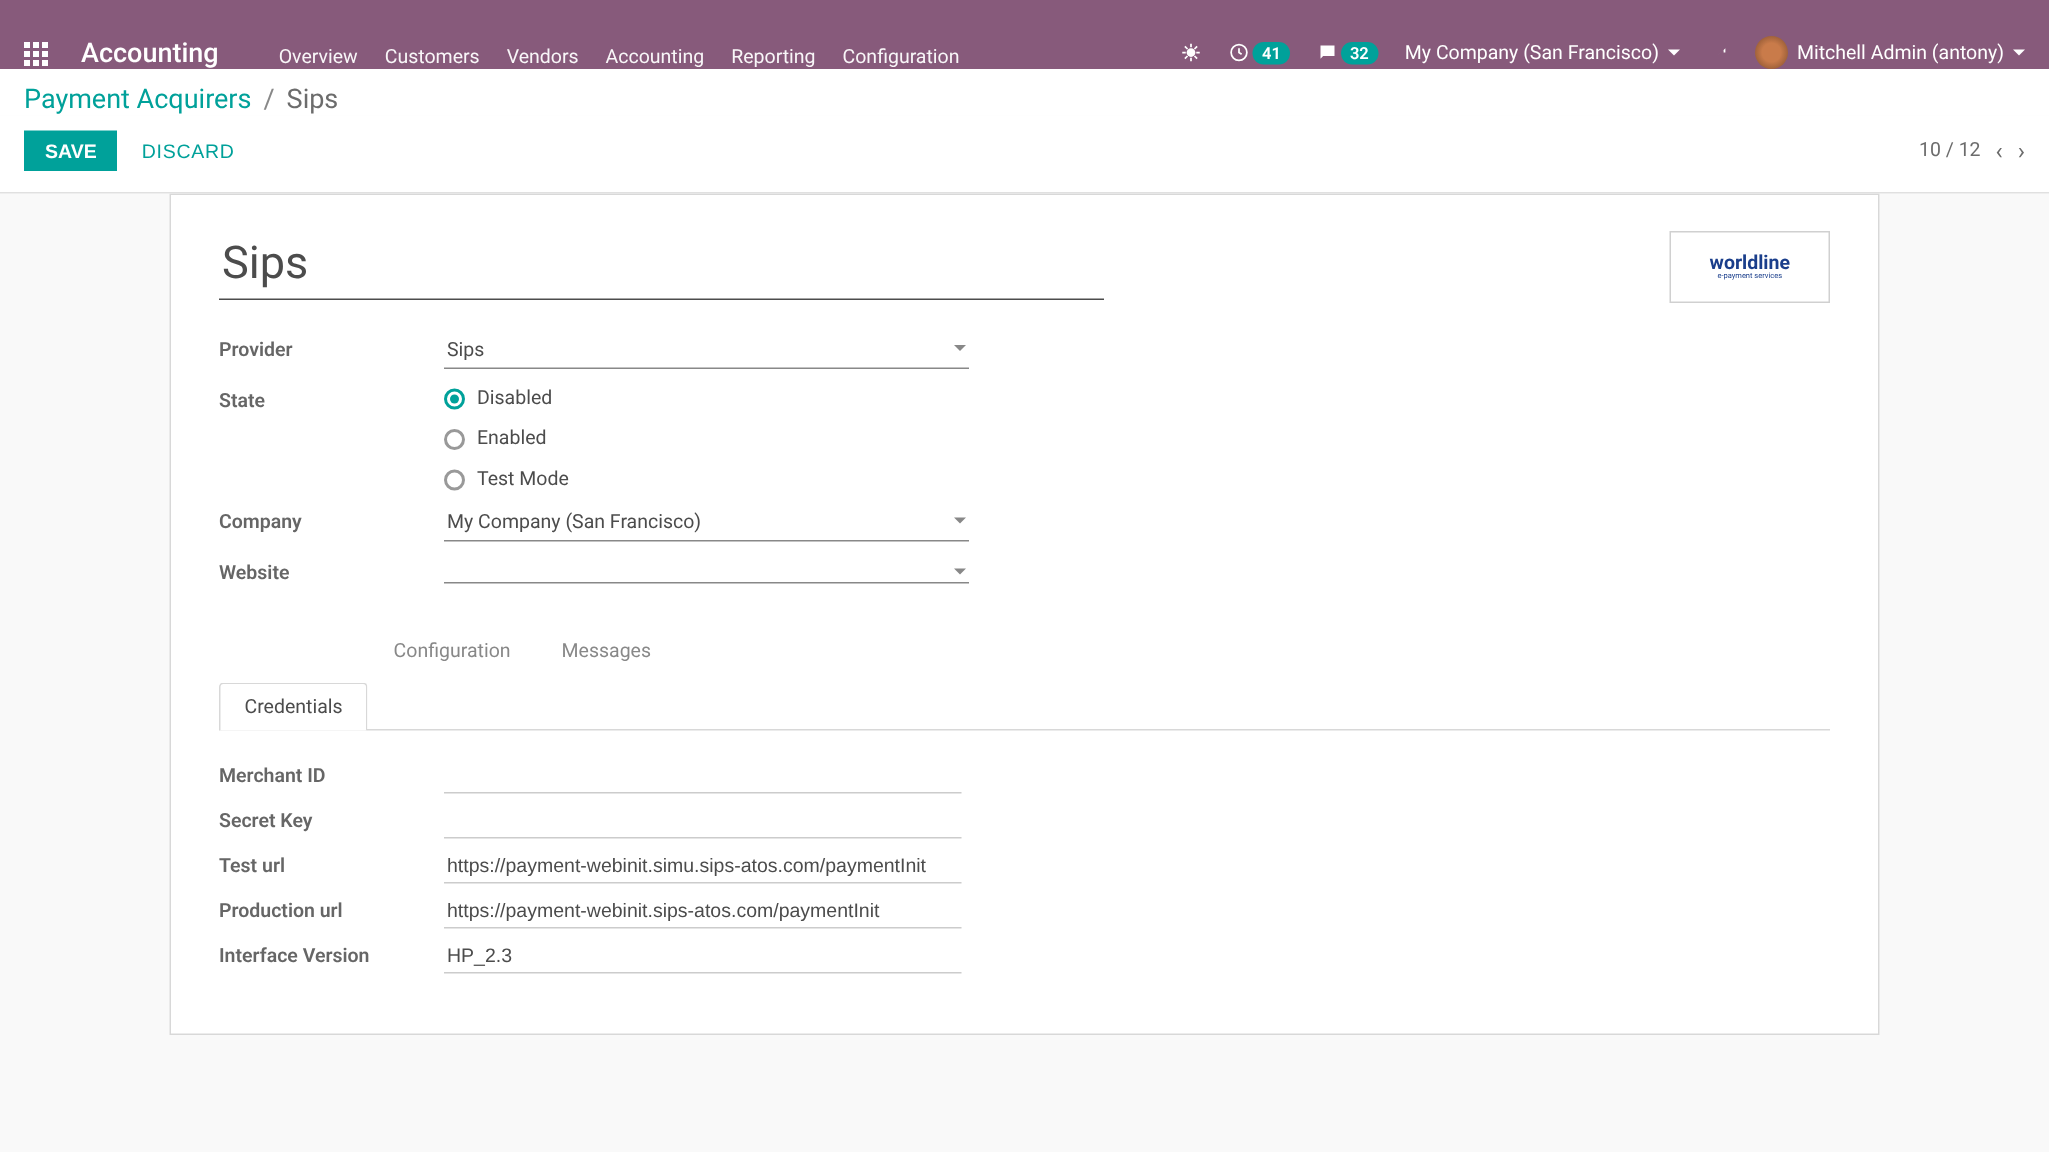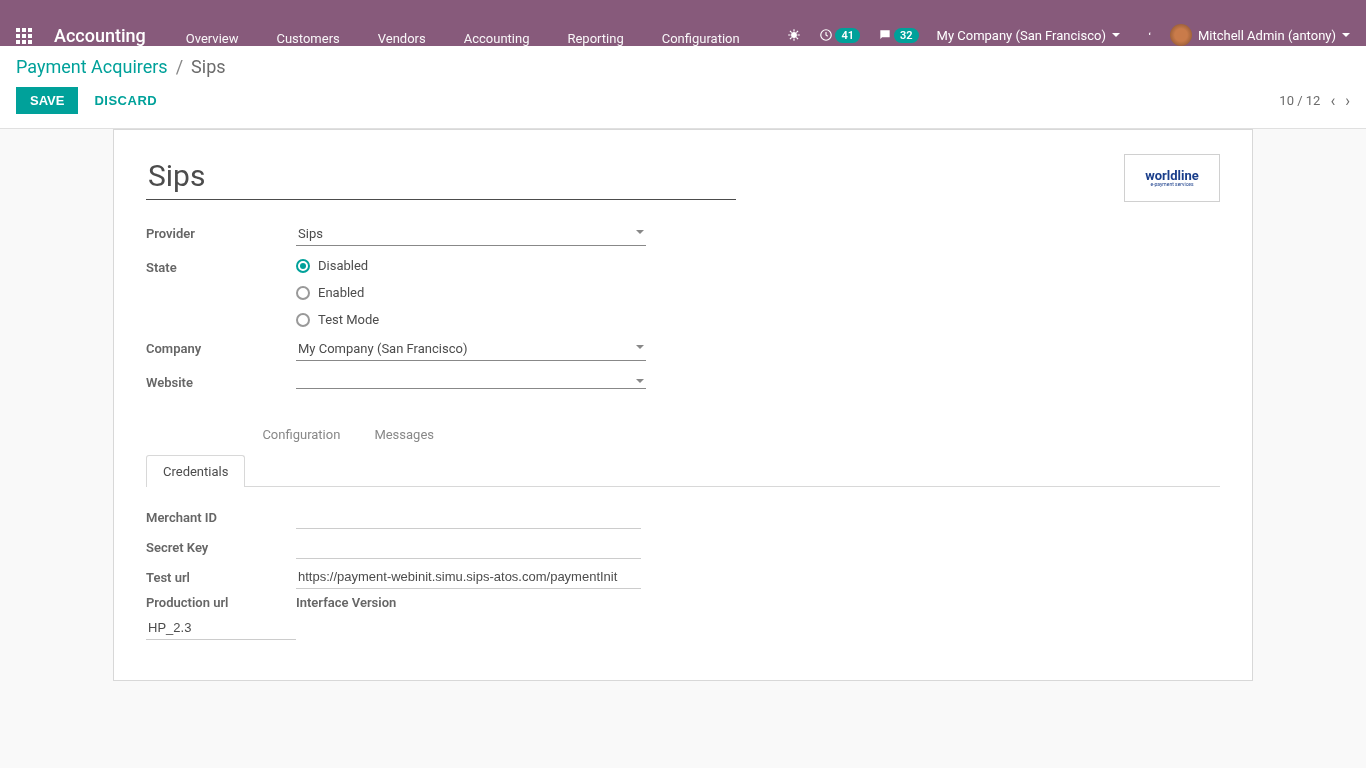--- a/index.html
+++ b/index.html
@@ -1,42 +1,42 @@
 <!DOCTYPE html>
 <html><head>
 <meta charset="utf-8">
 <style>
 * { box-sizing: border-box; margin: 0; padding: 0; }
 body { font-family: -apple-system, BlinkMacSystemFont, "Segoe UI", Roboto, "Helvetica Neue", Arial, sans-serif; font-size: 13px; color: #4c4c4c; background: #f9f9f9; }
 .topbar { background: #875a7b; height: 46px; display: flex; align-items: flex-end; padding: 0 16px; color: #fff; }
 .apps-icon { width: 18px; height: 18px; display: grid; grid-template-columns: repeat(3,4px); grid-template-rows: repeat(3,4px); gap: 2px; margin-right: 20px; cursor: pointer; }
 .apps-icon span { background: #fff; width: 4px; height: 4px; }
 .brand { font-size: 18px; font-weight: 500; margin-right: 40px; }
-.nav-menu { display: flex; gap: 38px; flex: 1; }
+.nav-menu { display: flex; gap: 18px; flex: 1; }
 .nav-menu a { color: #fff; text-decoration: none; font-size: 13px; opacity: .95; cursor: pointer; }
 .nav-right { display: flex; align-items: center; gap: 18px; }
 .icon-btn { position: relative; cursor: pointer; display: flex; align-items: center; }
 .badge { background: #00a19a; border-radius: 10px; padding: 1px 6px; font-size: 11px; font-weight: 600; margin-left: 2px; }
 .user-area { display: flex; align-items: center; gap: 6px; cursor: pointer; font-size: 13px; }
 .avatar { width: 22px; height: 22px; border-radius: 50%; background: radial-gradient(circle, #c97b4a 40%, #7a4a2b 100%); }
 .caret-down { width: 0; height: 0; border-left: 4px solid transparent; border-right: 4px solid transparent; border-top: 4px solid #fff; }
 .crumbrow { background: #fff; padding: 10px 16px 0 16px; }
 .breadcrumb { font-size: 18px; color: #009688; display: flex; align-items: center; gap: 8px; }
 .breadcrumb .sep { color: #888; }
 .breadcrumb .current { color: #6c6c6c; }
 .actionrow { background: #fff; padding: 10px 16px 14px 16px; display: flex; align-items: center; border-bottom: 1px solid #e0e0e0; }
 .btn-save { background: #00a19a; color: #fff; border: none; padding: 6px 14px; font-size: 13px; font-weight: 600; cursor: pointer; margin-right: 16px; }
-.btn-discard { background: none; border: none; color: #00a19a; font-size: 13px; font-weight: 700; cursor: pointer; letter-spacing: .5px; }
+.btn-discard { background: none; border: none; color: #00a19a; font-size: 13px; font-weight: 400; cursor: pointer; letter-spacing: .5px; }
 .pager { margin-left: auto; display: flex; align-items: center; gap: 10px; color: #6c6c6c; }
 .pager-arrow { cursor: pointer; font-size: 16px; color: #6c6c6c; }
 .sheet-wrap { padding: 0 0 40px 0; }
 .sheet { background: #fff; border: 1px solid #d8d8d8; max-width: 1140px; margin: 0 auto; padding: 24px 32px 40px 32px; }
 .sheet-top { display: flex; justify-content: space-between; align-items: flex-start; margin-bottom: 20px; }
 .title-input { font-size: 30px; border: none; border-bottom: 1px solid #4c4c4c; padding: 4px 2px 6px 2px; width: 590px; outline: none; color: #4c4c4c; font-family: inherit; }
-.logo-box { border: 1px solid #d0d0d0; width: 96px; height: 48px; display: flex; align-items: center; justify-content: center; color: #1a3e8b; font-weight: 700; font-size: 13px; flex-direction: column; line-height: 1; }
+.logo-box { border: 1px solid #d0d0d0; width: 107px; height: 48px; display: flex; align-items: center; justify-content: center; color: #1a3e8b; font-weight: 700; font-size: 13px; flex-direction: column; line-height: 1; }
 .logo-box small { font-size: 5px; color: #1a3e8b; font-weight: 400; }
 .form-grid { display: grid; grid-template-columns: 150px 350px; row-gap: 10px; align-items: start; margin-bottom: 28px; }
 .form-label { font-weight: 600; color: #666; font-size: 13px; padding-top: 4px; }
 .select-like { border: none; border-bottom: 1px solid #888; padding: 4px 20px 4px 2px; width: 100%; font-size: 13px; color: #4c4c4c; background: transparent; position: relative; cursor: pointer; }
 .select-wrap { position: relative; width: 100%; }
 .select-caret { position: absolute; right: 2px; top: 8px; width: 0; height: 0; border-left: 4px solid transparent; border-right: 4px solid transparent; border-top: 4px solid #888; pointer-events: none; }
 .radio-col { display: flex; flex-direction: column; gap: 12px; padding-top: 2px; }
 .radio-item { display: flex; align-items: flex-end; gap: 8px; font-size: 13px; color: #4c4c4c; cursor: pointer; }
 .radio-dot { width: 14px; height: 14px; border: 2px solid #999; border-radius: 50%; position: relative; }
 .radio-dot.checked { border-color: #00a19a; }
@@ -181,18 +181,19 @@
     </div>
 
     <div class="cred-grid">
       <div class="cred-label">Merchant ID</div>
       <input class="cred-input" value="" style="">
       <div class="cred-label">Secret Key</div>
       <input class="cred-input" value="" style="">
       <div class="cred-label">Test url</div>
       <input class="cred-input" value="https://payment-webinit.simu.sips-atos.com/paymentInit" style="">
       <div class="cred-label">Production url</div>
+      <input class="cred-input" value="https://payment-webinit.sips-atos.com/paymentInit" style="">
       <div class="cred-label">Interface Version</div>
       <input class="cred-input" value="HP_2.3" style="">
     </div>
 
   </div>
 </div>
 
 </body></html>

